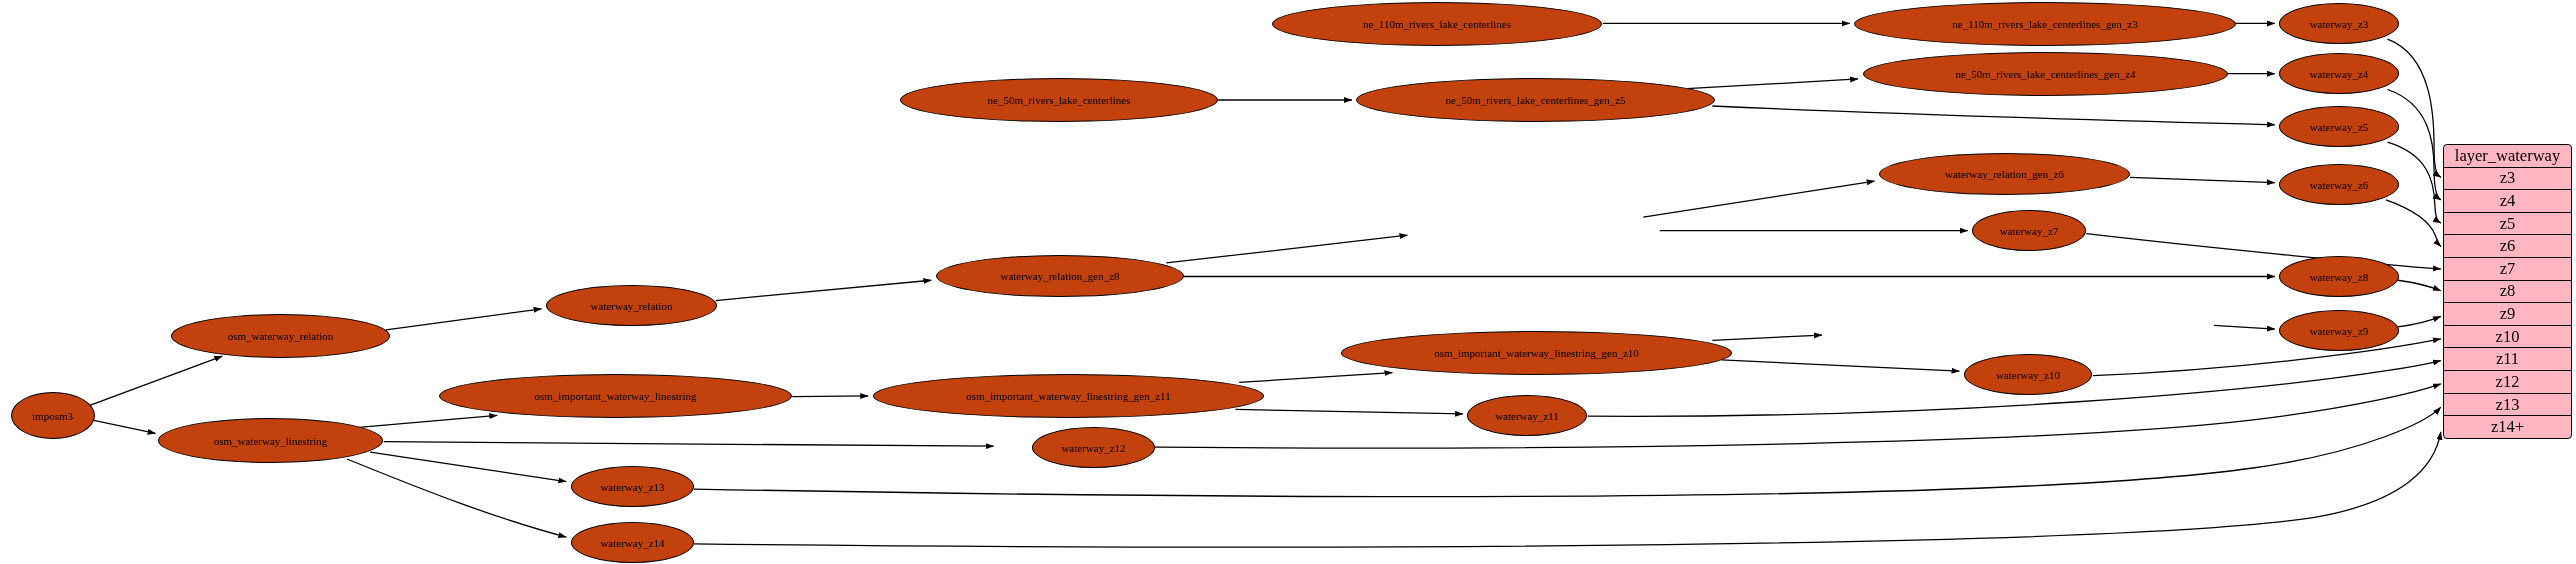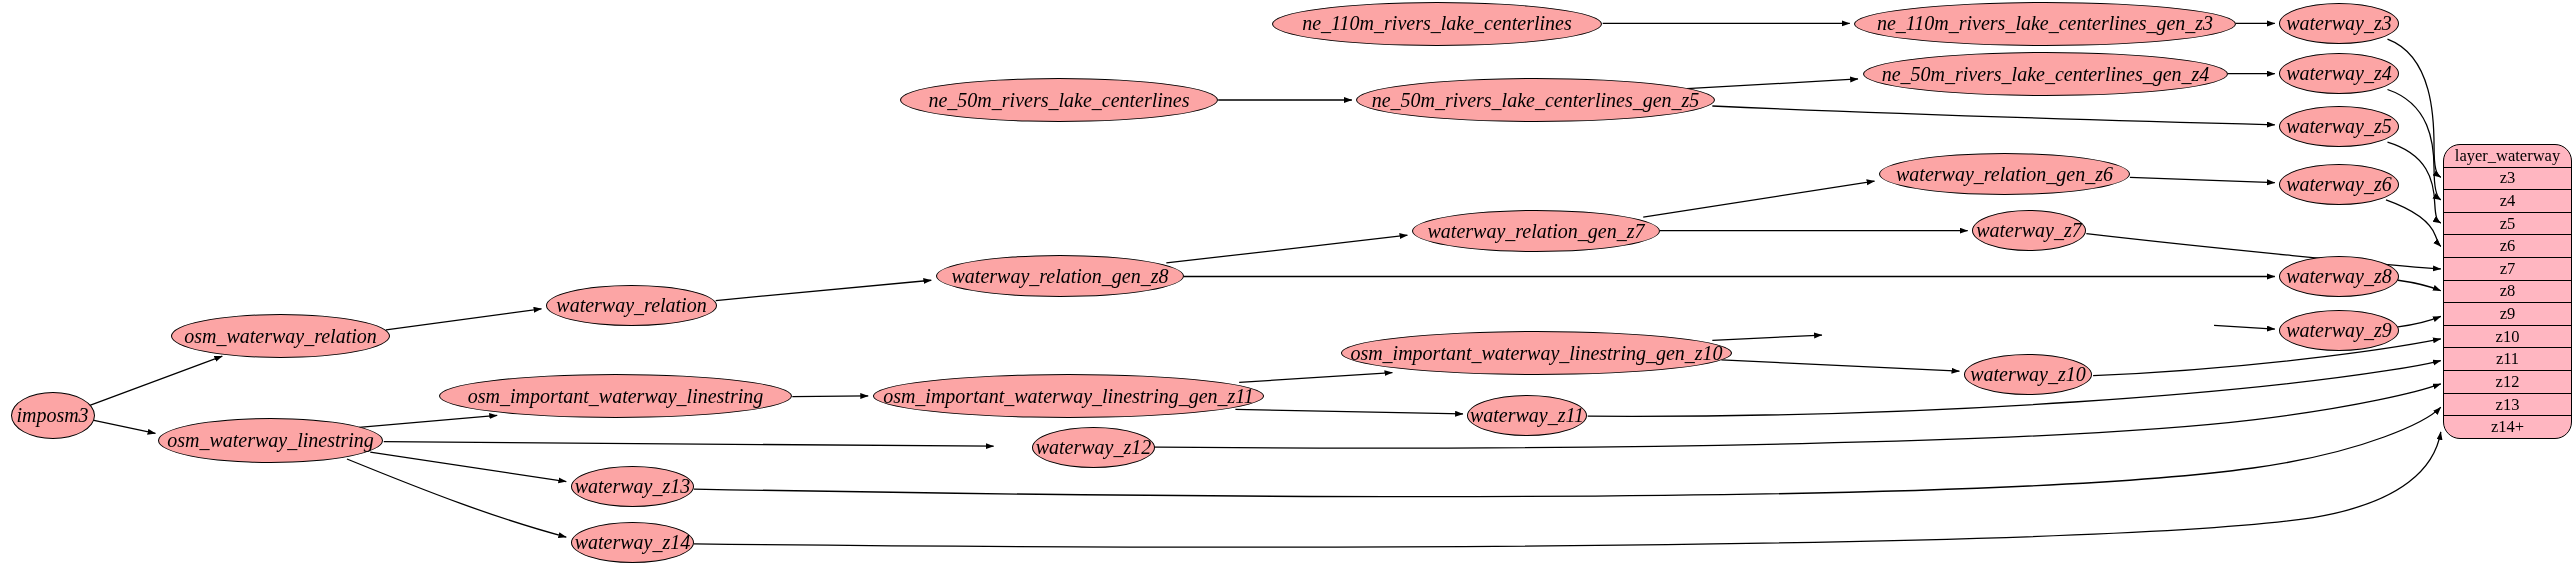--- a/index.html
+++ b/index.html
@@ -2,29 +2,29 @@
 <html style="font-size:12px"><head>
 <meta charset="utf-8">
 <style>
   html,body{margin:0;padding:0;background:#ffffff;}
   #canvas{
     position:relative;width:2576px;height:565px;background:#ffffff;
     font-family:"Liberation Serif","DejaVu Serif",serif;color:#000;
   }
   #edges{position:absolute;left:0;top:0;width:2576px;height:565px;}
   .node{
-    position:absolute;box-sizing:border-box;background:#fca5a5;
+    position:absolute;box-sizing:border-box;background:#c2410c;
     border:1.5px solid #000;border-radius:50%;
     display:flex;align-items:center;justify-content:center;
-    font-size:20px;white-space:nowrap;z-index:2;font-style:italic;
+    font-size:11px;white-space:nowrap;z-index:2;
   }
   .record{
     position:absolute;left:2443px;top:144px;width:129px;height:295px;
     box-sizing:border-box;background:#ffb6c1;border:1.5px solid #000;
-    border-radius:17px;display:flex;flex-direction:column;overflow:hidden;
+    border-radius:4px;display:flex;flex-direction:column;overflow:hidden;
     font-size:16.5px;z-index:2;
   }
   .rrow{
     flex:1;display:flex;align-items:center;justify-content:center;
     border-bottom:1.1px solid #000;
   }
   .rrow.last{border-bottom:none;}
   svg path.edge{fill:none;stroke:#000;stroke-width:1.7px;}
 </style>
 </head>
@@ -74,21 +74,20 @@
     <path class="edge" d="M 2114,554 C 2600,557 3000,521 3180,493 C 3222,487 3238,483 3250,480" marker-end="url(#arrow)"></path>
     <path class="edge" d="M 1493,595 C 2150,601 2750,589 3000,559 C 3140,542 3222,521 3250,511" marker-end="url(#arrow)"></path>
     <path class="edge" d="M 924,651 C 1900,669 2700,665 3000,623 C 3150,602 3232,561 3250,542" marker-end="url(#arrow)"></path>
     <path class="edge" d="M 924,724 C 1900,735 2850,725 3080,689 C 3200,669 3242,622 3250,575" marker-end="url(#arrow)"></path>
   </svg>
 
   <div class="node" style="left:10.5px;top:392px;width:84px;height:47px">imposm3</div>
   <div class="node" style="left:546px;top:285px;width:171px;height:41px">waterway_relation</div>
   <div class="node" style="left:171px;top:314px;width:219px;height:44px">osm_waterway_relation</div>
   <div class="node" style="left:936px;top:255px;width:248px;height:42px">waterway_relation_gen_z8</div>
-  <div class="node" style="left:1412px;top:210px;width:248px;height:42px">waterway_relation_gen_z7</div>
   <div class="node" style="left:1879px;top:153px;width:251px;height:42px">waterway_relation_gen_z6</div>
   <div class="node" style="left:1272px;top:1.5px;width:330px;height:44px">ne_110m_rivers_lake_centerlines</div>
   <div class="node" style="left:1854px;top:1.5px;width:382px;height:44px">ne_110m_rivers_lake_centerlines_gen_z3</div>
   <div class="node" style="left:900px;top:78px;width:318px;height:44px">ne_50m_rivers_lake_centerlines</div>
   <div class="node" style="left:1356px;top:78px;width:359px;height:44px">ne_50m_rivers_lake_centerlines_gen_z5</div>
   <div class="node" style="left:1863px;top:52px;width:365px;height:44px">ne_50m_rivers_lake_centerlines_gen_z4</div>
   <div class="node" style="left:158px;top:418px;width:225px;height:45px">osm_waterway_linestring</div>
   <div class="node" style="left:439px;top:374px;width:353px;height:44px">osm_important_waterway_linestring</div>
   <div class="node" style="left:873px;top:374px;width:391px;height:44px">osm_important_waterway_linestring_gen_z11</div>
   <div class="node" style="left:1341px;top:331px;width:391px;height:44px">osm_important_waterway_linestring_gen_z10</div>

